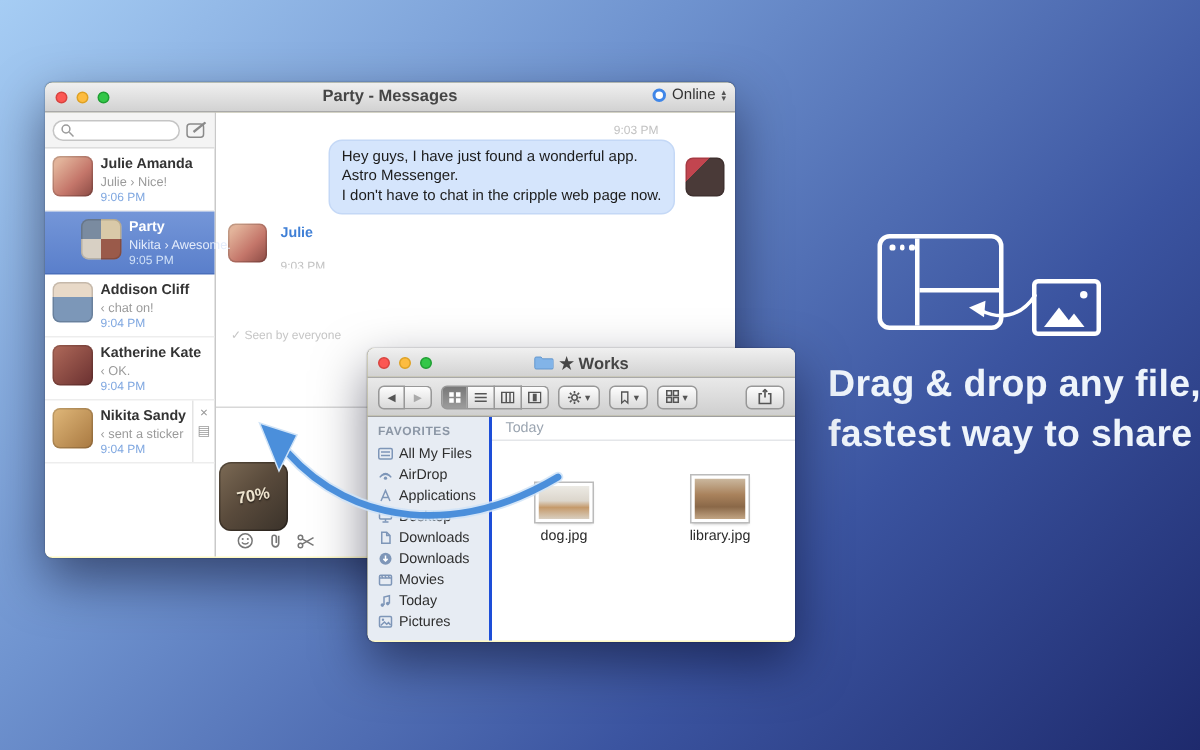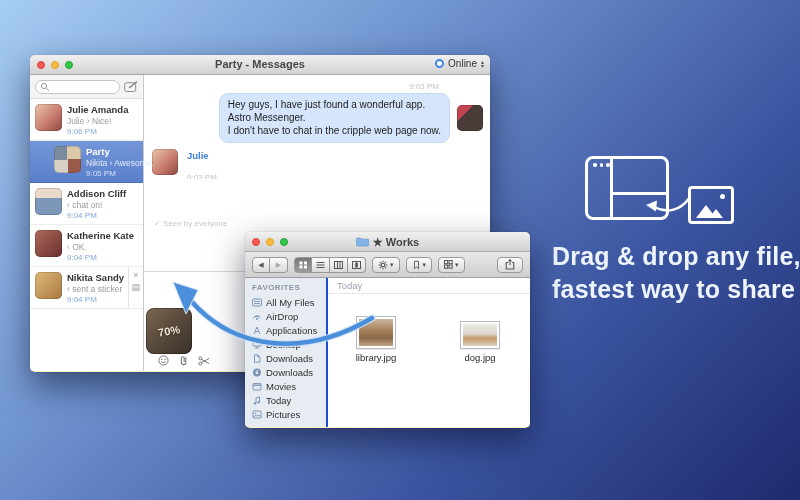--- a/index.html
+++ b/index.html
@@ -427,29 +427,29 @@
             <path d="M1.8,7 L4.3,4.7 L5.8,6.2 L7,5.1 L8.4,6.6" fill="none" stroke="#7e96b8"></path>
           </svg>
         <span class="lab">Pictures</span>
       </div>
     </div>
     <div class="fmain">
       <div class="todayrow">Today</div>
       <div class="files">
         <div class="file">
           <div class="thumbwrap">
+              <div class="thumb th-dog"></div>
+            </div>
+          <div class="fname">dog.jpg</div>
+        </div>
+        <div class="file">
+          <div class="thumbwrap">
               <div class="thumb th-lib"></div>
             </div>
           <div class="fname">library.jpg</div>
-        </div>
-        <div class="file">
-          <div class="thumbwrap">
-              <div class="thumb th-dog"></div>
-            </div>
-          <div class="fname">dog.jpg</div>
         </div>
       </div>
     </div>
   </div>
 </div>
 
 <svg id="dragarrow" viewBox="0 0 250 112">
   <path d="M232,60 C165,100 95,92 52,44" fill="none" stroke="#cfe3f7" stroke-width="7" stroke-linecap="round" opacity="0.85"></path>
   <path d="M232,60 C165,100 95,92 52,44" fill="none" stroke="#4b8fdb" stroke-width="4.5" stroke-linecap="round"></path>
   <polygon points="33,24 58,32 46,56" fill="#4b8fdb" stroke="#cfe3f7" stroke-width="1"></polygon>

